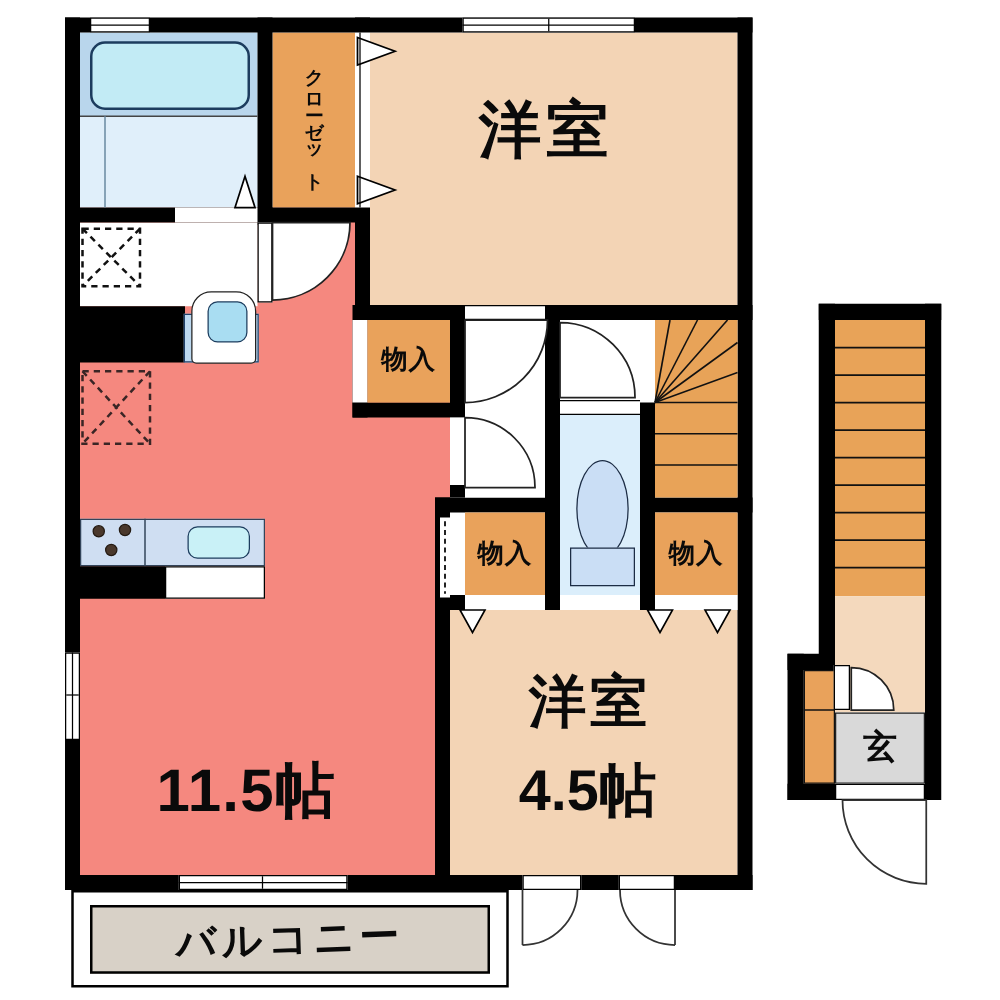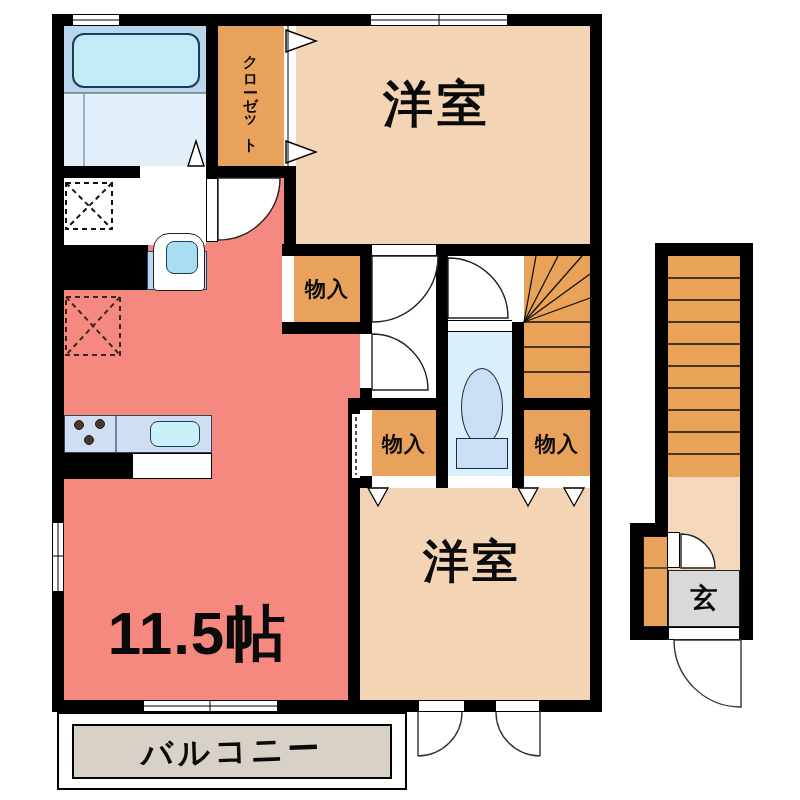--- a/index.html
+++ b/index.html
@@ -183,23 +183,24 @@
     <g stroke="#000" stroke-width="1">
       <line x1="143" y1="706" x2="278" y2="706"></line>
         <line x1="210" y1="701" x2="210" y2="711"></line>
     </g>
 
     <line x1="356" y1="417" x2="356" y2="475" stroke="#222" stroke-width="1.6" stroke-dasharray="4,3"></line>
   </svg>
 
   <div class="lbl" style="left:437px;top:104px;font-size:50px;letter-spacing:4px;">洋室</div>
 
-  <div class="lbl" style="left:197px;top:634px;font-size:60px;letter-spacing:1px;">11.5帖</div>
+  <div class="lbl" style="left:197px;top:634px;font-size:48px;letter-spacing:1px;">11.5帖</div>
 
   <div class="lbl" style="left:472px;top:561px;font-size:46px;letter-spacing:3px;">洋室</div>
+  <div class="lbl" style="left:470px;top:632px;font-size:46px;">4.5帖</div>
 
   <div class="lbl vtext" style="left:251px;top:96px;font-size:15px;letter-spacing:3px;">クローゼット</div>
 
   <div class="lbl" style="left:327px;top:288px;font-size:21px;letter-spacing:1px;">物入</div>
   <div class="lbl" style="left:404px;top:443px;font-size:21px;letter-spacing:1px;">物入</div>
   <div class="lbl" style="left:557px;top:443px;font-size:21px;letter-spacing:1px;">物入</div>
 
   <div class="lbl" style="left:232px;top:751px;font-size:32px;letter-spacing:4px;transform:translate(-50%,-50%) rotate(-2deg);">バルコニー</div>
 
   <div class="lbl" style="left:704px;top:598px;font-size:27px;">玄</div>

